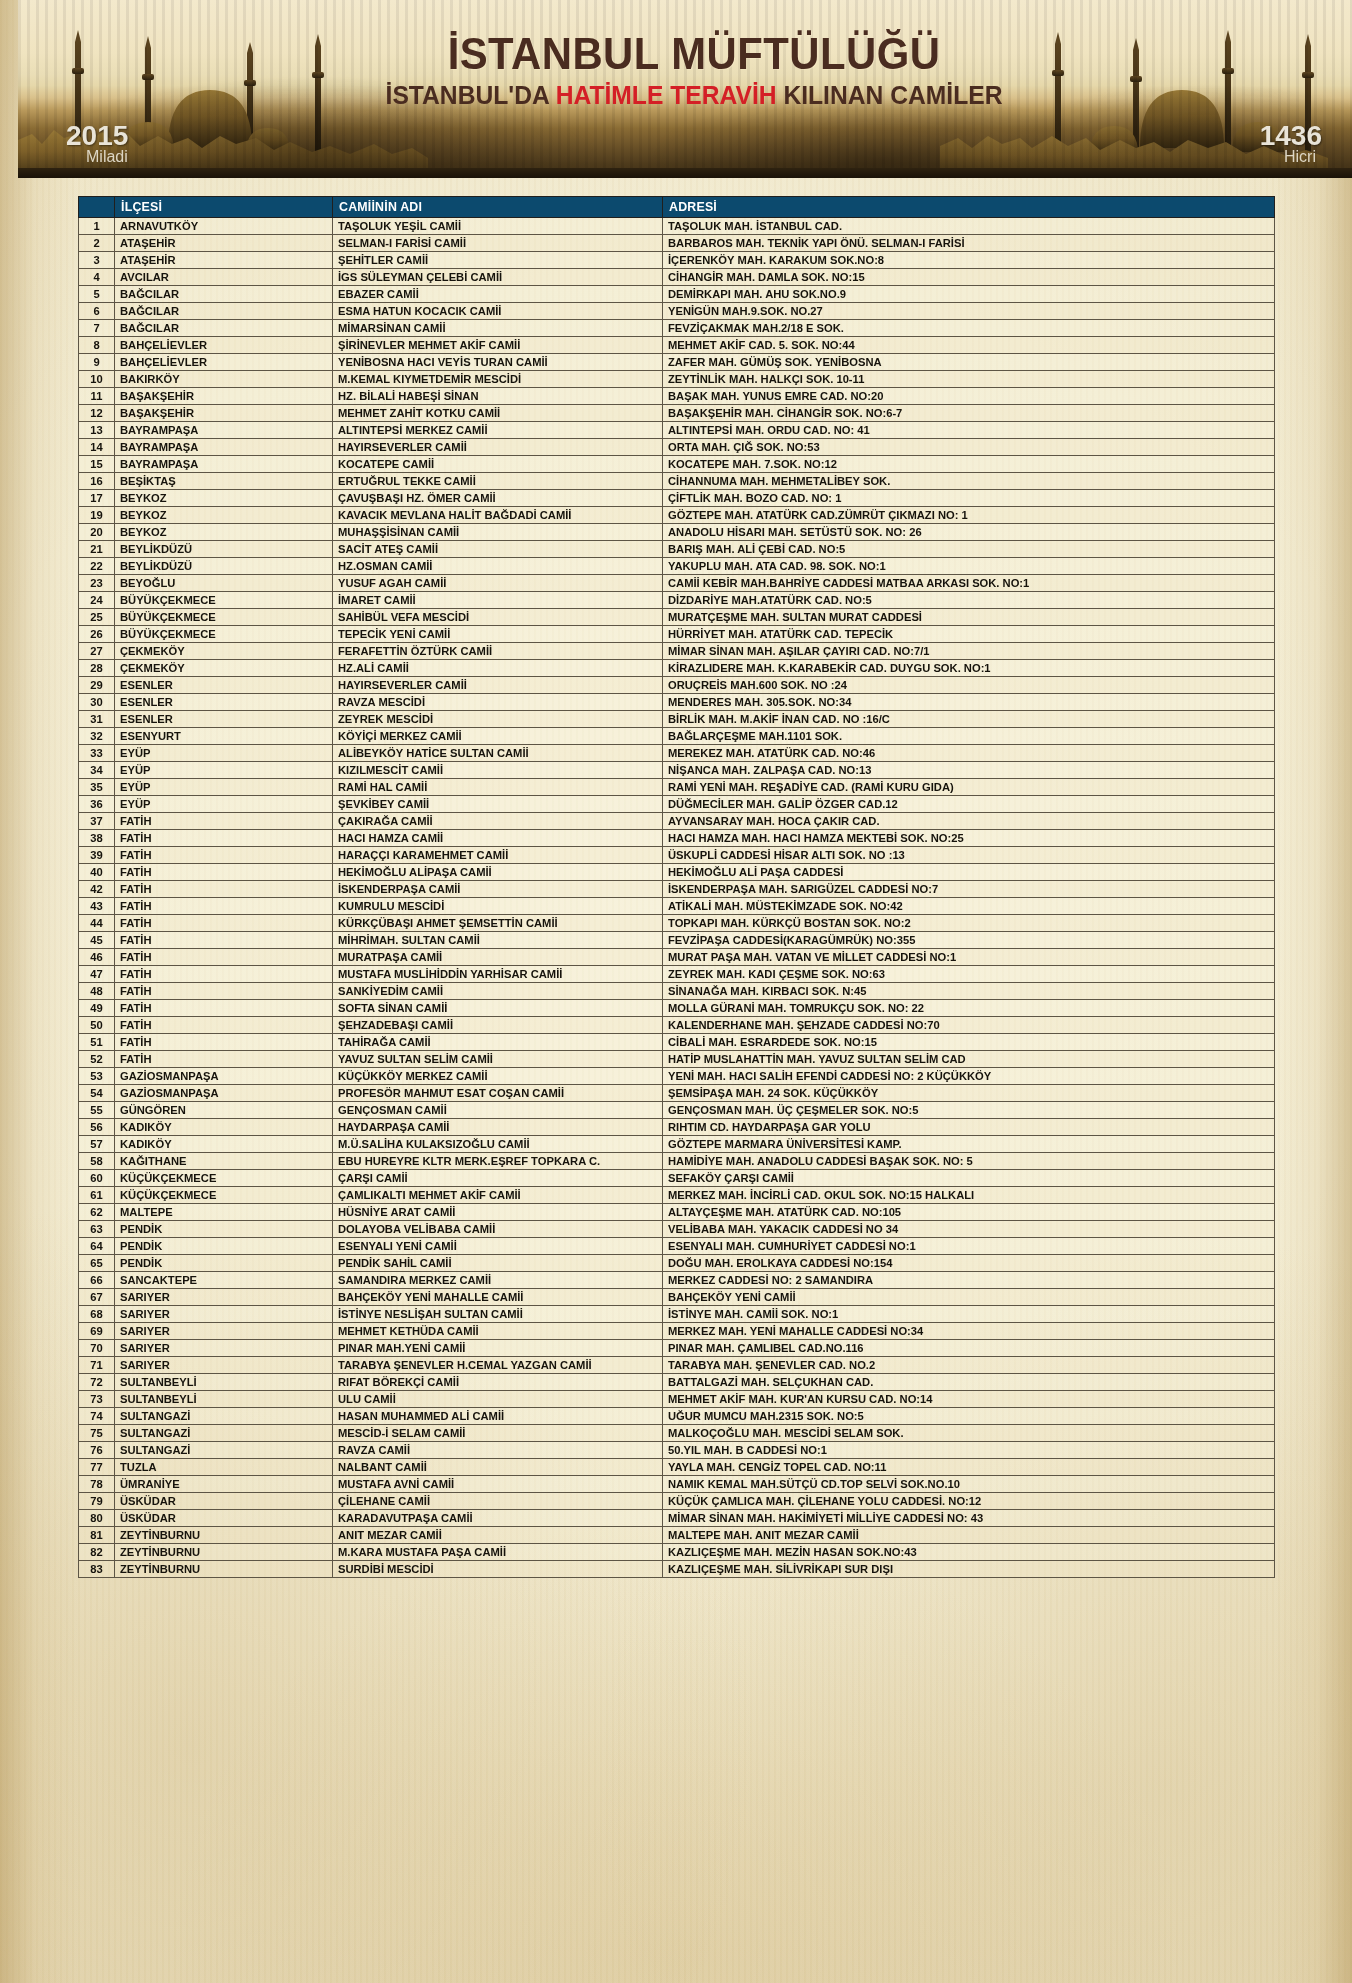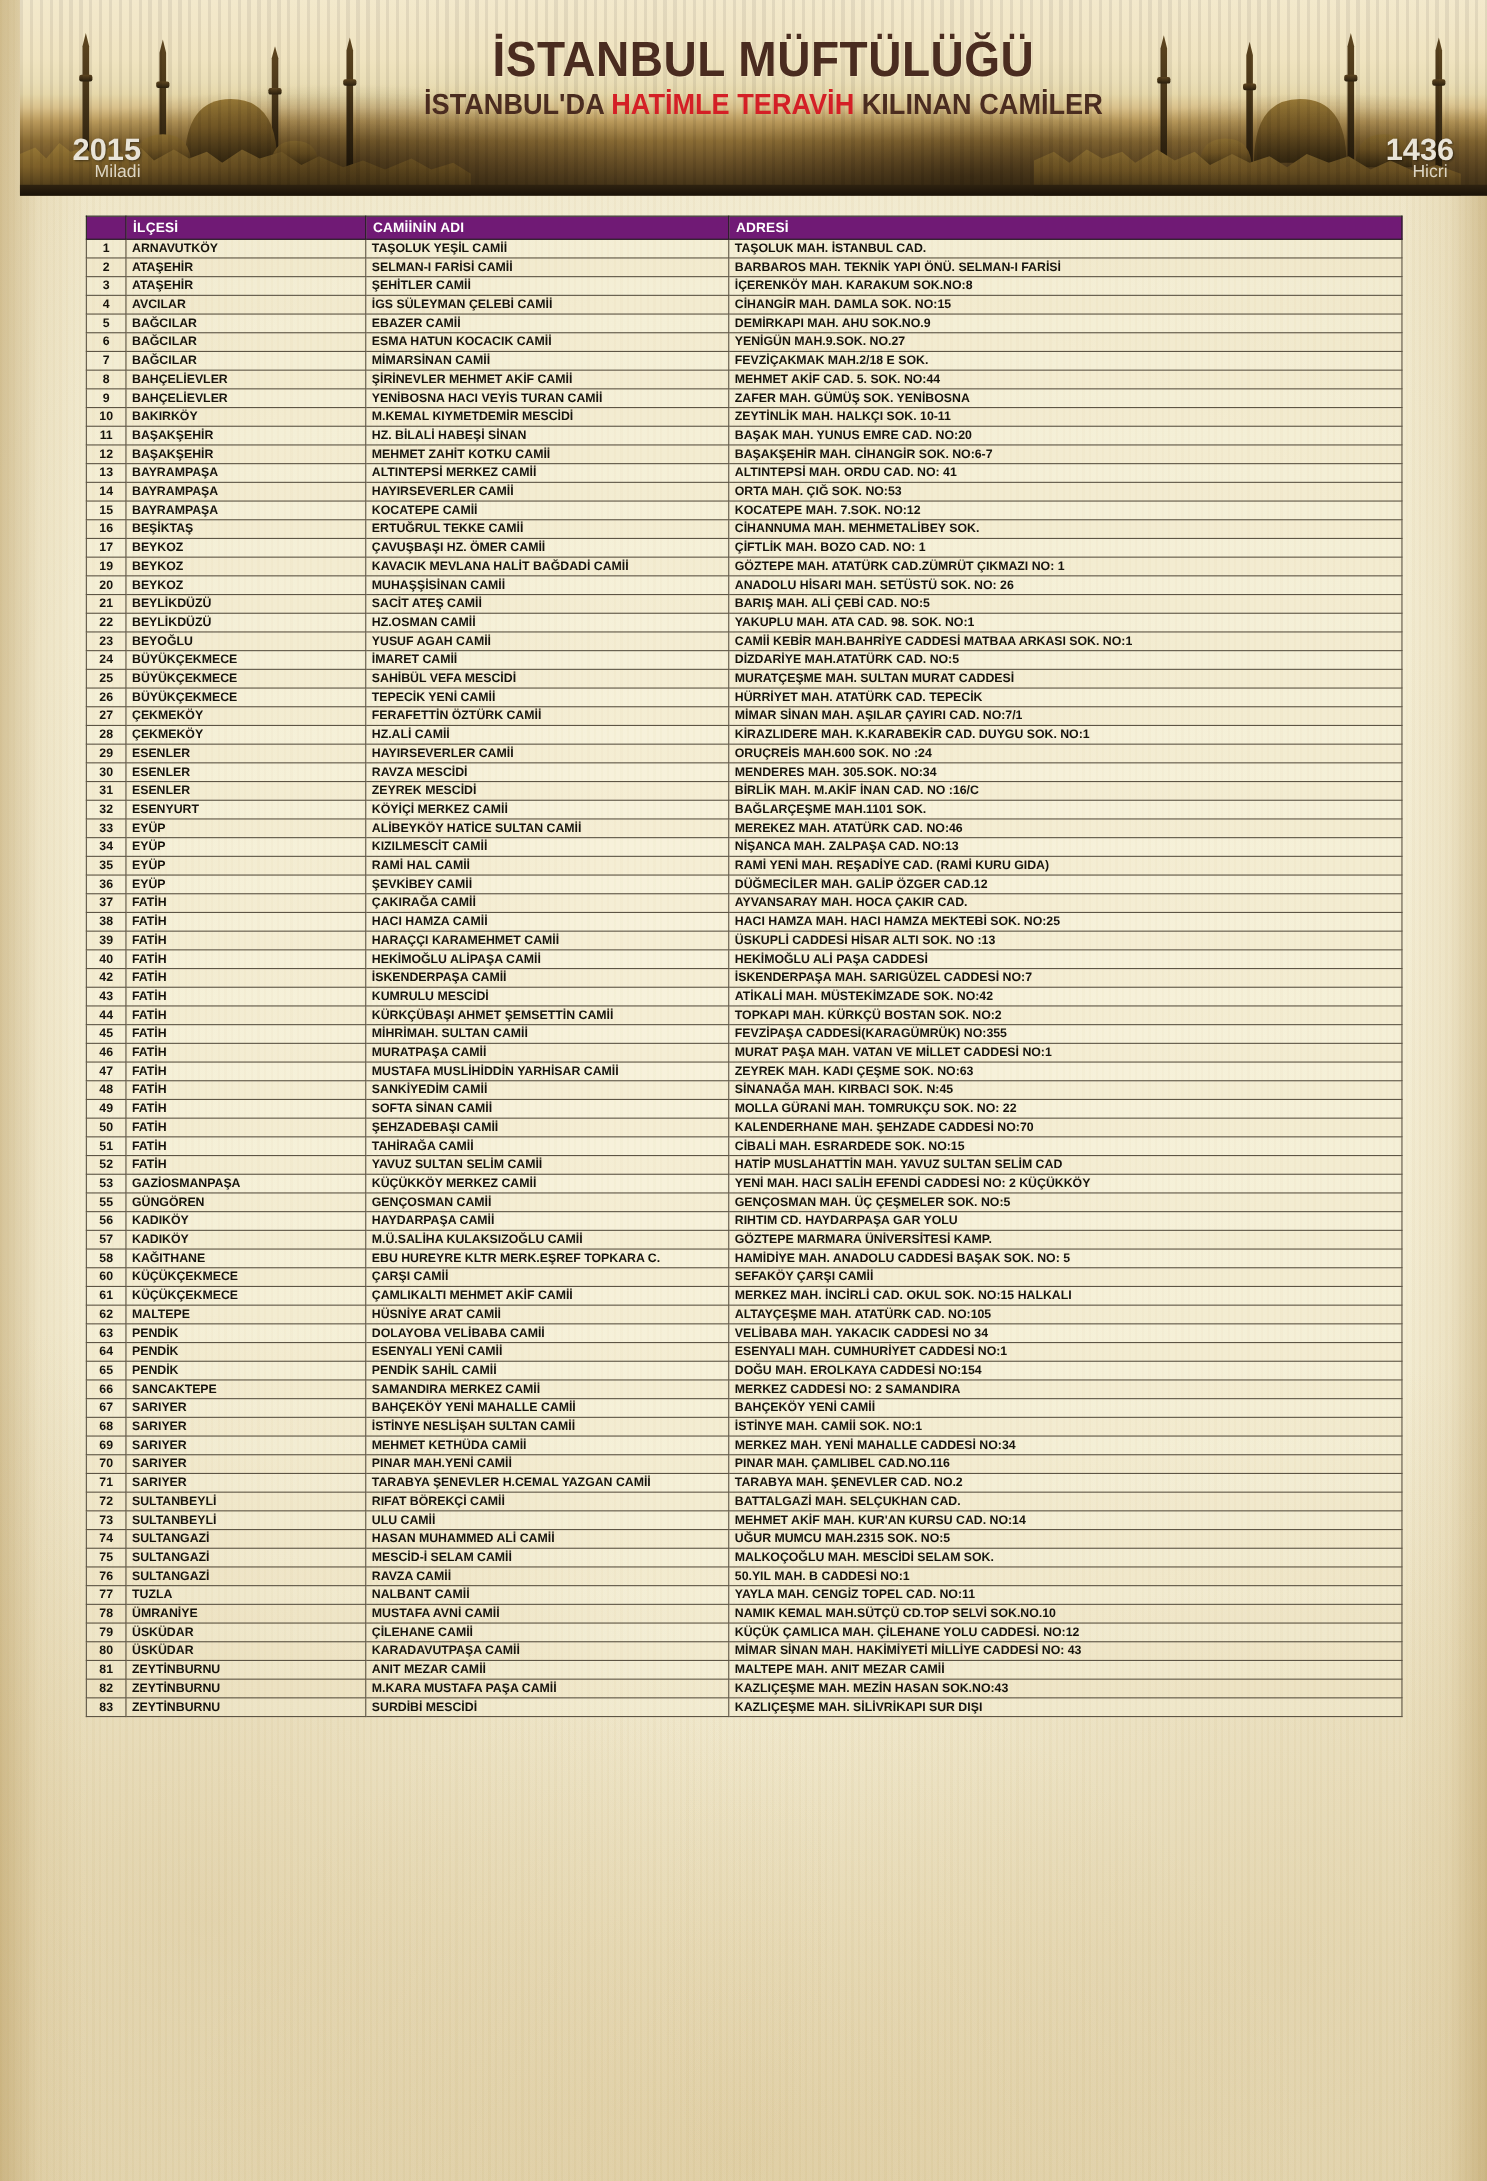--- a/index.html
+++ b/index.html
@@ -158,21 +158,21 @@
     width: 1196px;
     z-index: 4;
   }
   table {
     width: 100%;
     border-collapse: collapse;
     table-layout: fixed;
     font-size: 11.3px;
   }
   thead th {
-    background: #701a75;
+    background: #0c4a6e;
     color: #ffffff;
     font-weight: bold;
     font-size: 12.4px;
     height: 21px;
     text-align: left;
     padding: 0 6px;
     letter-spacing: 0.2px;
     border: 1px solid #201f1d;
   }
   thead th.c-no { border-right: 1px solid #201f1d; }
@@ -591,20 +591,26 @@
           <td>YAVUZ SULTAN SELİM CAMİİ</td>
           <td>HATİP MUSLAHATTİN MAH. YAVUZ SULTAN SELİM CAD</td>
         </tr>
         <tr>
           <td class="c-no">53</td>
           <td>GAZİOSMANPAŞA</td>
           <td>KÜÇÜKKÖY MERKEZ CAMİİ</td>
           <td>YENİ MAH. HACI SALİH EFENDİ CADDESİ NO: 2 KÜÇÜKKÖY</td>
         </tr>
         <tr>
+          <td class="c-no">54</td>
+          <td>GAZİOSMANPAŞA</td>
+          <td>PROFESÖR MAHMUT ESAT COŞAN CAMİİ</td>
+          <td>ŞEMSİPAŞA MAH. 24 SOK. KÜÇÜKKÖY</td>
+        </tr>
+        <tr>
           <td class="c-no">55</td>
           <td>GÜNGÖREN</td>
           <td>GENÇOSMAN CAMİİ</td>
           <td>GENÇOSMAN MAH. ÜÇ ÇEŞMELER SOK. NO:5</td>
         </tr>
         <tr>
           <td class="c-no">56</td>
           <td>KADIKÖY</td>
           <td>HAYDARPAŞA CAMİİ</td>
           <td>RIHTIM CD. HAYDARPAŞA GAR YOLU</td>

